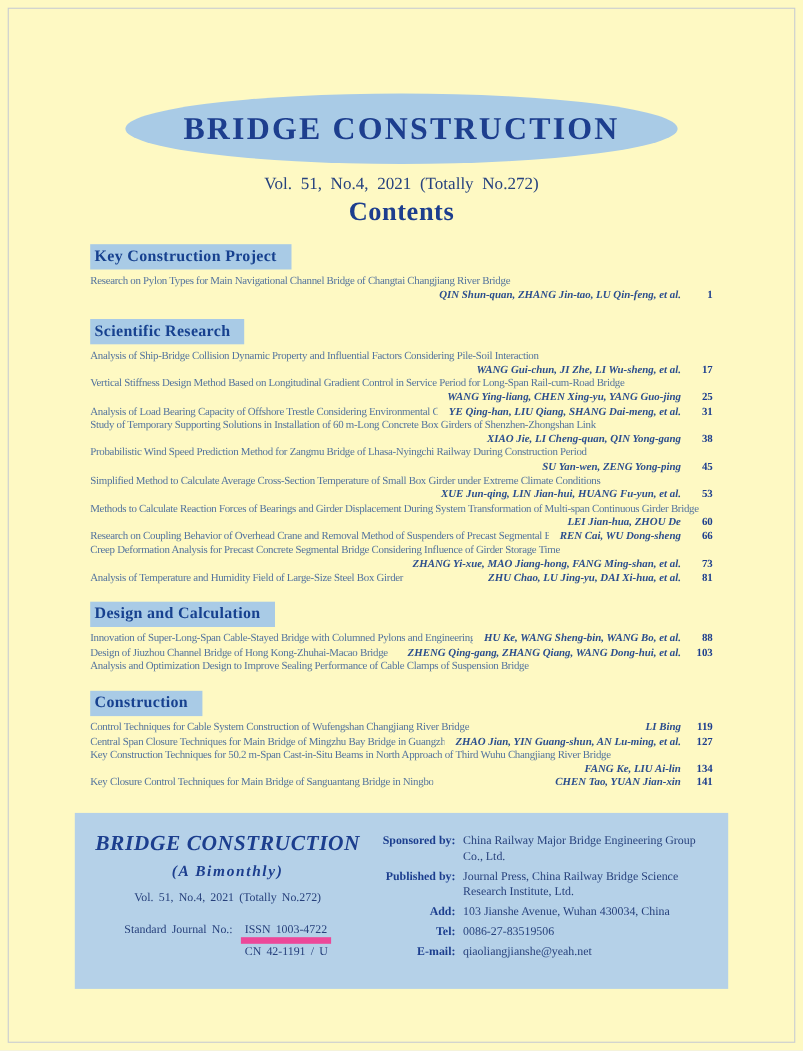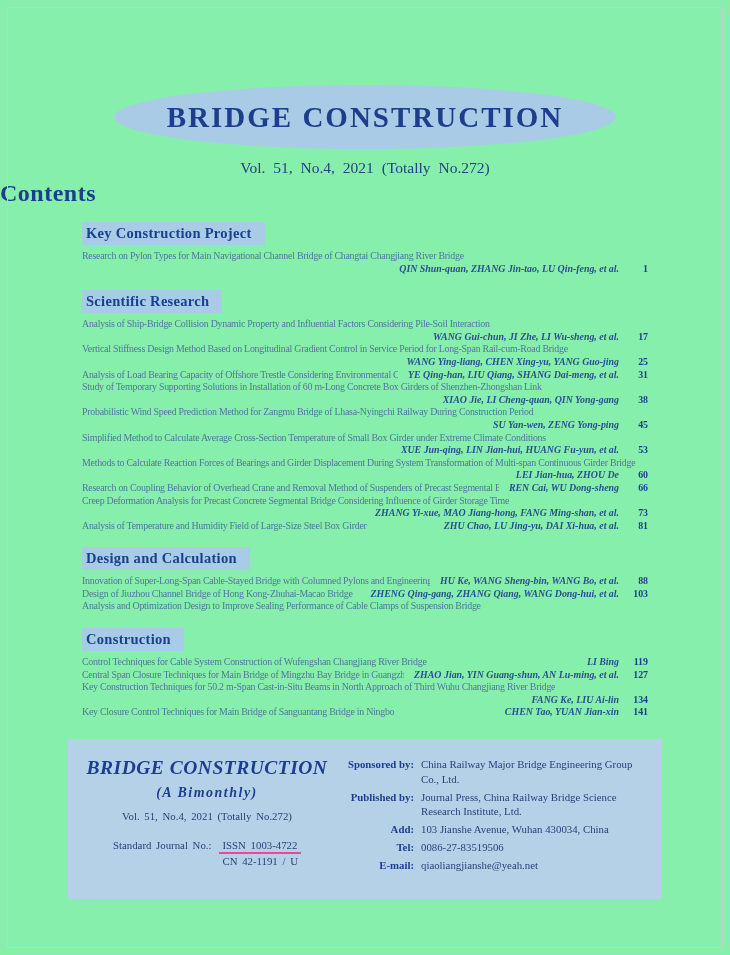--- a/index.html
+++ b/index.html
@@ -4,30 +4,30 @@
 <style>
   :root{
     --lightblue:#a9cbe6;
     --footerblue:#b5d1e8;
     --navy:#1d3e8e;
     --titleblue:#54749e;
     --authnavy:#2b4e8e;
     --frame:#c9ccd1;
   }
   html,body{margin:0;padding:0;background:#ededed;}
-  .page{width:730px;height:955px;background:#86efac;position:relative;overflow:hidden;
+  .page{width:730px;height:955px;background:#fef9c3;position:relative;overflow:hidden;
         font-family:"Liberation Serif", serif;margin:0 auto;}
   .frame{position:absolute;top:7px;left:7px;right:7px;bottom:7px;border:1px solid var(--frame);pointer-events:none;}
 
   .masthead-ellipse{width:502px;height:64px;margin:85px auto 0;background:var(--lightblue);
         border-radius:50%;display:flex;align-items:center;justify-content:center;}
   .masthead-title{font-size:29px;font-weight:bold;color:var(--navy);letter-spacing:2px;white-space:nowrap;}
 
   .issue-line{text-align:center;margin-top:10px;font-size:15.5px;color:#26427f;word-spacing:4px;}
-  .contents-title{text-align:left;margin-top:3px;font-size:24px;font-weight:bold;color:var(--navy);letter-spacing:0.5px;}
+  .contents-title{text-align:center;margin-top:3px;font-size:24px;font-weight:bold;color:var(--navy);letter-spacing:0.5px;}
 
   .toc{margin:15px 82px 0 82px;}
   .section{margin-top:15px;}
   .section:first-child{margin-top:0;}
   .section-header{display:inline-block;background:var(--lightblue);color:#17418f;font-weight:bold;
         font-size:14.5px;line-height:18px;padding:2px 13px 3px 4px;margin-bottom:5px;letter-spacing:0.3px;}
   .entry{font-size:9.9px;letter-spacing:-0.25px;line-height:12.6px;color:var(--titleblue);}
   .entry-inline{display:flex;align-items:baseline;}
   .entry-inline .entry-title{flex:0 1 auto;min-width:0;white-space:nowrap;overflow:hidden;}
   .spacer{flex:1 1 10px;min-width:10px;}
@@ -38,21 +38,21 @@
 
   .footer{width:594px;height:160px;margin:20px auto 0;background:var(--footerblue);
         display:flex;box-sizing:border-box;padding:18px 14px 0 16px;}
   .footer-left{width:246px;text-align:center;flex:none;}
   .fl-name{font-size:19.5px;font-weight:bold;font-style:italic;color:#1c3e8e;letter-spacing:0.5px;white-space:nowrap;}
   .fl-freq{font-size:14px;font-weight:bold;font-style:italic;margin-top:6px;letter-spacing:1.5px;color:#1c3e8e;}
   .fl-issue{font-size:10.8px;margin-top:9px;color:#27417c;word-spacing:2px;}
   .fl-sj{margin-top:17px;display:flex;align-items:flex-start;justify-content:center;font-size:10.8px;color:#27417c;}
   .sj-label{margin-right:8px;word-spacing:2px;white-space:nowrap;}
   .fraction{display:inline-block;text-align:left;word-spacing:2px;}
-  .fraction .top{display:block;border-bottom:2px solid #ec4899;padding:0 3px 1px 3px;white-space:nowrap;}
+  .fraction .top{display:block;border-bottom:6px solid #ec4899;padding:0 3px 1px 3px;white-space:nowrap;}
   .fraction .bot{display:block;padding:1px 3px 0 3px;white-space:nowrap;}
 
   .footer-right{flex:1;}
   .info-row{display:flex;font-size:10.8px;line-height:14.8px;margin-bottom:3px;color:#27417c;}
   .info-label{width:84px;text-align:right;font-weight:bold;color:#1c3e8e;flex:none;margin-right:7px;white-space:nowrap;}
   .info-value{max-width:238px;}
 </style>
 </head>
 <body>
 

